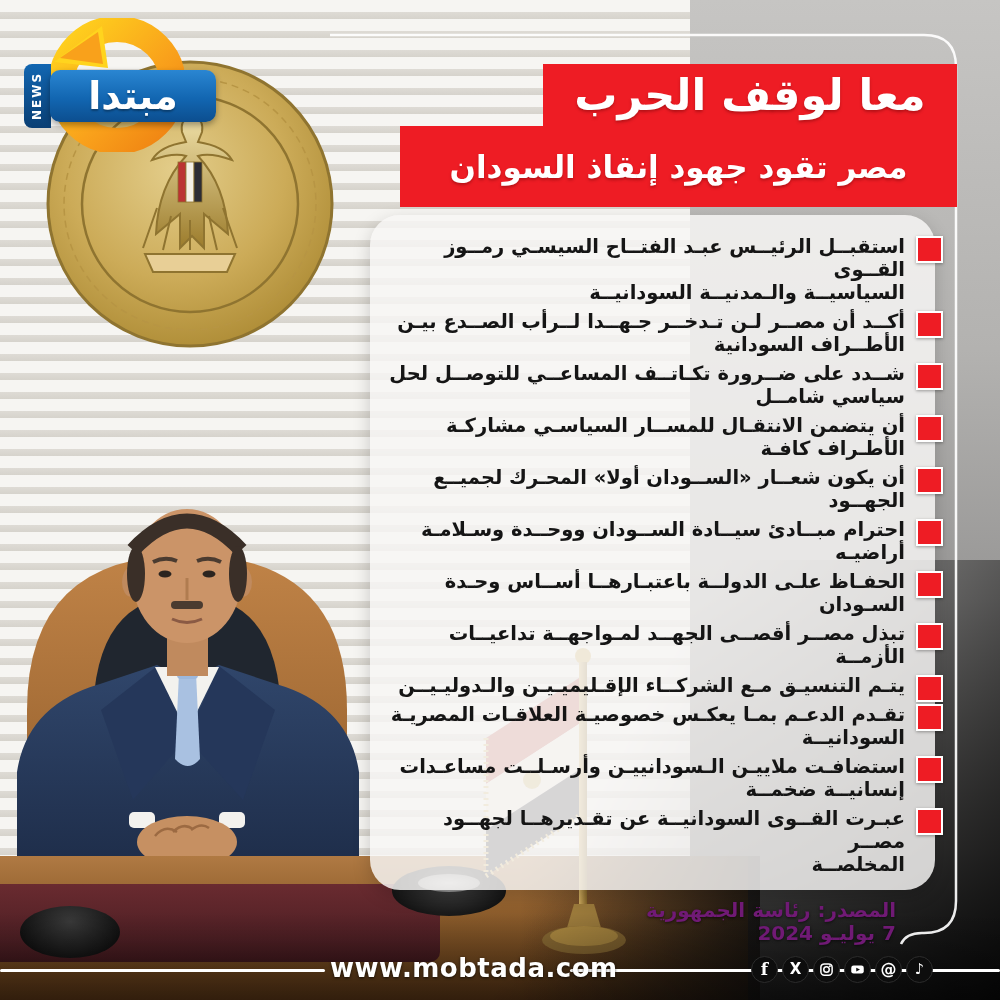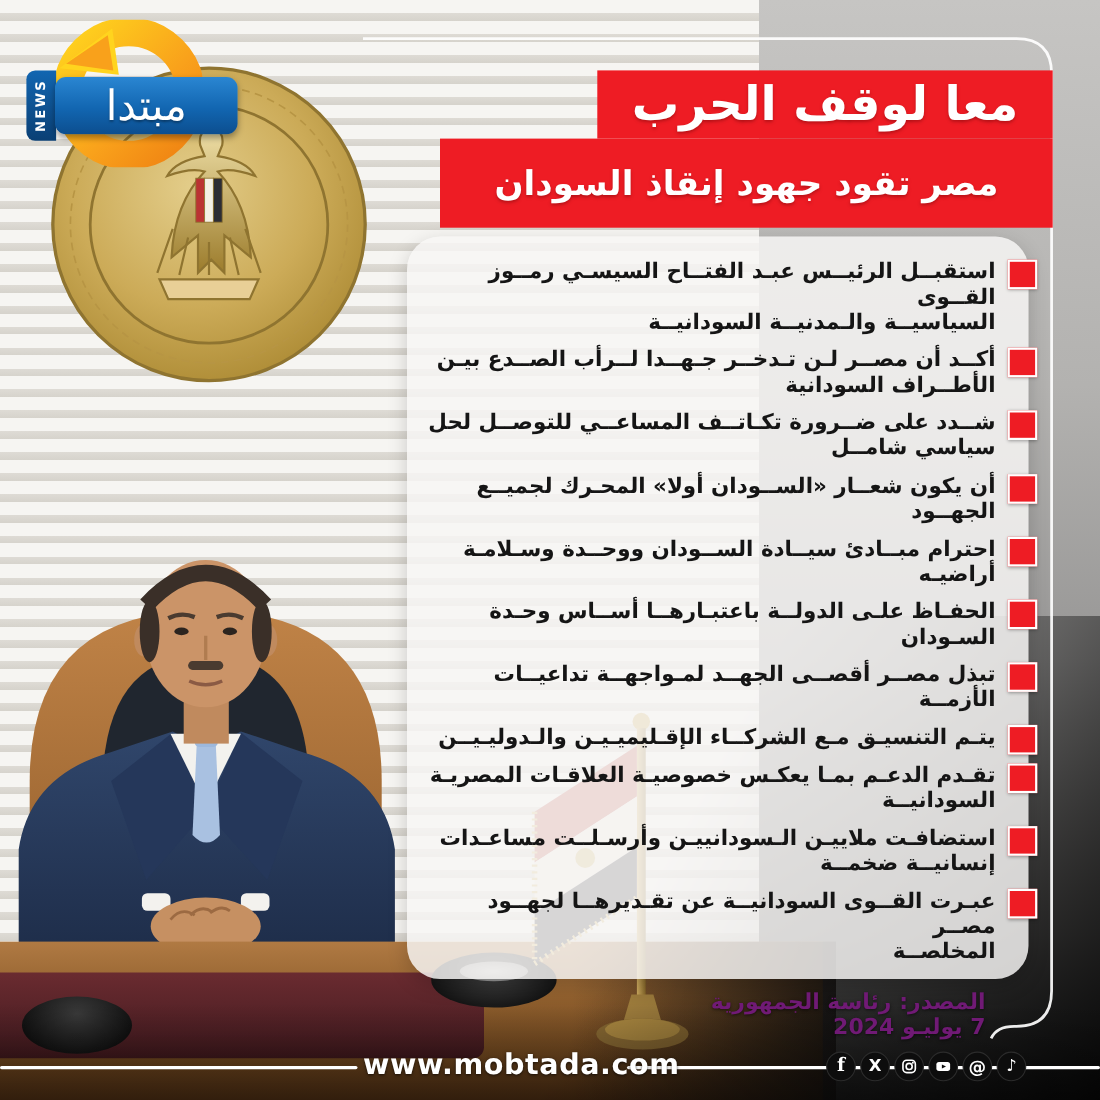--- a/index.html
+++ b/index.html
@@ -71,21 +71,21 @@
   #banner1{top:64px;width:414px;height:62px;font-size:43px;font-weight:bold;}
   #banner2{top:126px;width:557px;height:81px;font-size:31px;font-weight:bold;}
 
   
   #logo{left:22px;top:18px;width:210px;height:150px;z-index:5;}
   #swirl{position:absolute;left:28px;top:0;width:134px;height:134px;}
   .logo-banner{position:absolute;left:28px;top:52px;width:166px;height:52px;border-radius:10px;
      background:linear-gradient(180deg,#2a86d2 0%,#1266b1 55%,#0c4e8f 100%);
      box-shadow:0 3px 6px rgba(0,0,0,.35);
      display:flex;align-items:center;justify-content:center;}
-  .logo-banner span{color:#fff;font-weight:normal;font-size:38px;direction:rtl;
+  .logo-banner span{color:#fff;font-weight:bold;font-size:38px;direction:rtl;
      text-shadow:0 2px 2px rgba(0,0,0,.3);}
   .news-ribbon{position:absolute;left:2px;top:46px;width:27px;height:64px;
      border-radius:8px 0 0 8px;background:linear-gradient(180deg,#1266b1,#0a3f74);
      display:flex;align-items:center;justify-content:center;}
   .news-ribbon span{transform:rotate(-90deg);color:#fff;font-size:12px;font-weight:bold;
      letter-spacing:2px;}
 
   
   #source{right:104px;top:899px;z-index:4;text-align:right;direction:rtl;color:#701a75;
      font-weight:bold;font-size:20px;line-height:23px;text-shadow:0 1px 3px rgba(0,0,0,.6);}
@@ -227,20 +227,24 @@
         <div class="item-text">أكــد أن مصــر لـن تـدخــر جـهــدا لــرأب الصــدع بيـن
 الأطــراف السودانية</div>
       </div>
       <div class="item">
         <span class="bullet-sq"></span>
         <div class="item-text">شــدد على ضــرورة تكـاتــف المساعــي للتوصــل لحل
 سياسي شامــل</div>
       </div>
       <div class="item">
         <span class="bullet-sq"></span>
+        <div class="item-text">أن يتضمن الانتقـال للمســار السياسـي مشاركـة الأطـراف كافـة</div>
+      </div>
+      <div class="item">
+        <span class="bullet-sq"></span>
         <div class="item-text">أن يكون شعــار «الســودان أولا» المحـرك لجميــع الجهــود</div>
       </div>
       <div class="item">
         <span class="bullet-sq"></span>
         <div class="item-text">احترام مبــادئ سيــادة الســودان ووحــدة وسـلامـة أراضيـه</div>
       </div>
       <div class="item">
         <span class="bullet-sq"></span>
         <div class="item-text">الحفـاظ علـى الدولــة باعتبـارهــا أســاس وحـدة السـودان</div>
       </div>

